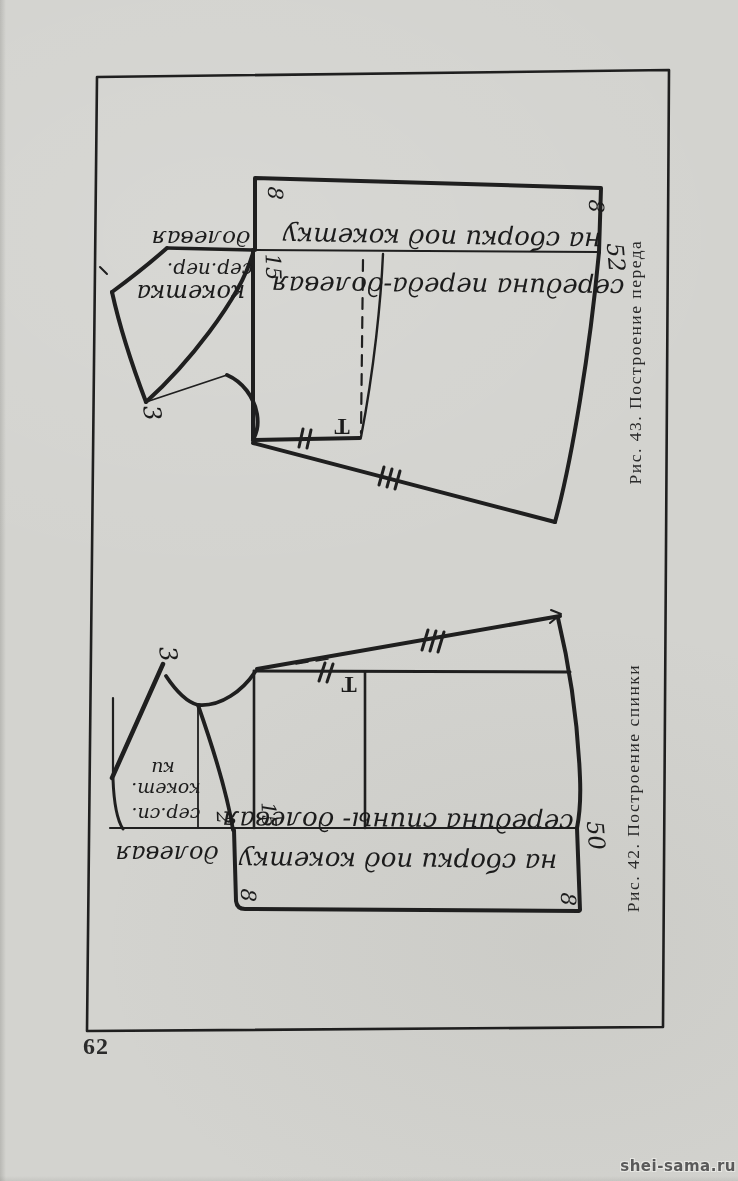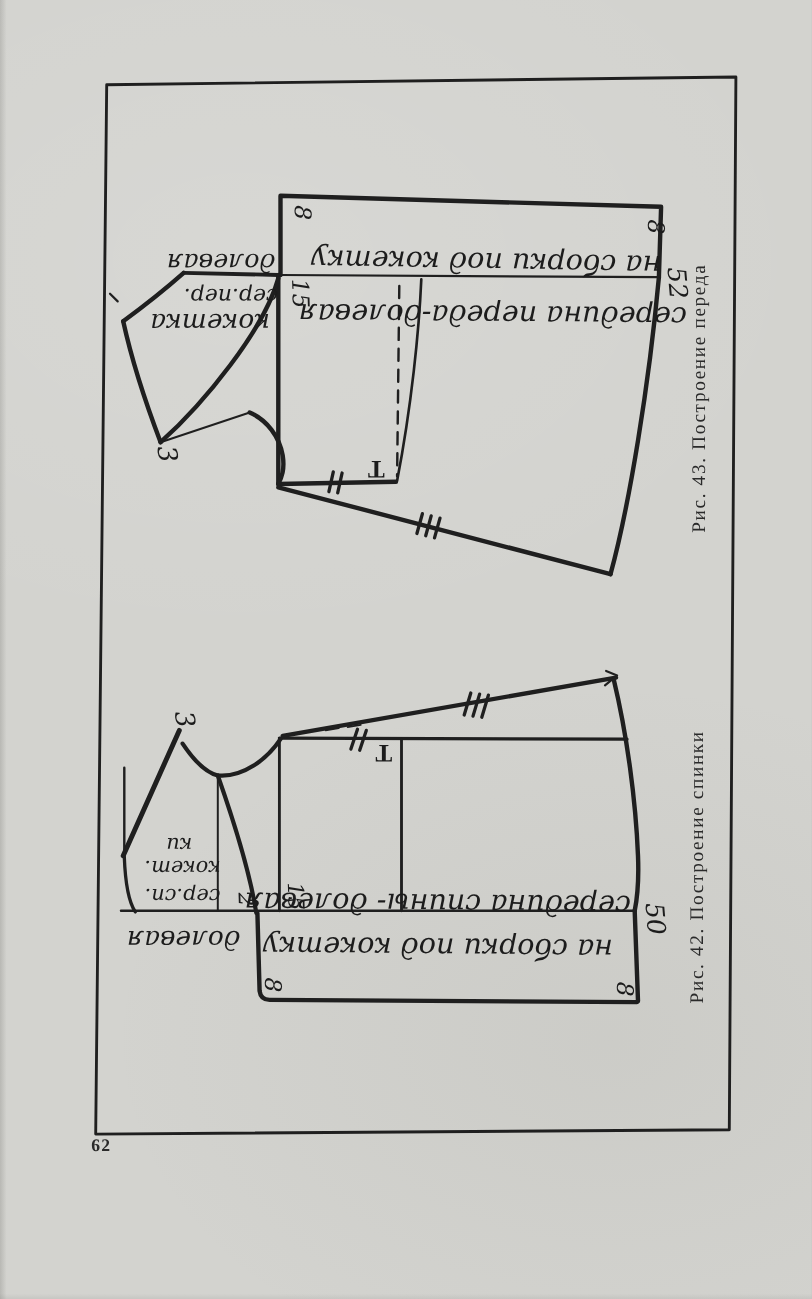--- a/index.html
+++ b/index.html
@@ -16,21 +16,21 @@
   }
   svg{position:absolute;left:0;top:0;}
   .ink{stroke:#1f1f1f;fill:none;stroke-linecap:round;stroke-linejoin:round;}
   .hand{font-family:"DejaVu Serif", serif;font-style:italic;fill:#1c1c1c;}
   .num{font-family:"DejaVu Serif", serif;font-style:italic;fill:#1c1c1c;}
   .cap{font-family:"Liberation Serif", serif;fill:#2a2a2a;letter-spacing:1.5px;}
   .tee{font-family:"Liberation Serif", serif;fill:#1c1c1c;font-weight:bold;}
   .pagenum{
     position:absolute;left:83px;top:1033px;
     font-family:"Liberation Serif", serif;font-weight:bold;
-    font-size:16px;color:#2b2b2b;letter-spacing:1px;
+    font-size:24px;color:#2b2b2b;letter-spacing:1px;
   }
   .watermark{
     position:absolute;right:2px;top:1157px;width:200px;text-align:right;
     font-family:"DejaVu Sans", sans-serif;font-weight:bold;font-size:15px;
     color:#5a5a5a;
     text-shadow:-1px -1px 0 #e7e7e3, 1px -1px 0 #e7e7e3, -1px 1px 0 #e7e7e3, 1px 1px 0 #e7e7e3;
     letter-spacing:0.5px;
   }
 </style>
 </head>
@@ -117,14 +117,15 @@
       <text class="num" font-size="23" text-anchor="middle" transform="translate(588,836) rotate(85)">50</text>
       <text class="num" font-size="21" text-anchor="middle" transform="translate(241,895) rotate(92)">8</text>
       <text class="num" font-size="21" text-anchor="middle" transform="translate(561,899) rotate(92)">8</text>
       <text class="num" font-size="24" text-anchor="middle" transform="translate(160,655) rotate(82)">3</text>
       <text class="tee" font-size="23" text-anchor="middle" transform="translate(349,677) rotate(180)">T</text>
       <text class="cap" font-size="17.5" text-anchor="middle" transform="translate(639,788) rotate(-90)">Рис. 42. Построение спинки</text>
     </g>
   </svg>
 
   <div class="pagenum">62</div>
+  <div class="watermark">shei-sama.ru</div>
 
 </div>
 
 </body></html>

